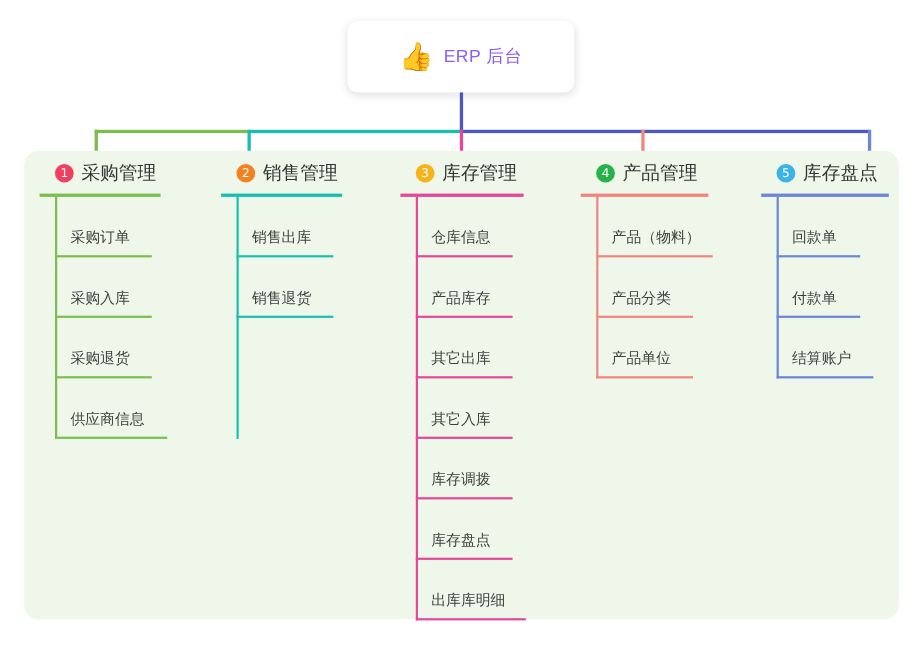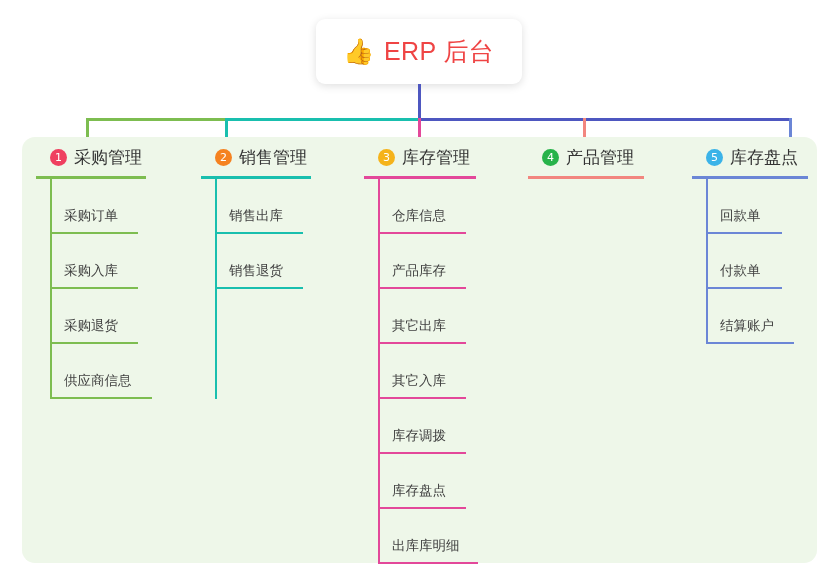--- a/index.html
+++ b/index.html
@@ -31,22 +31,22 @@
     justify-content: center;
     gap: 9px;
     box-sizing: border-box;
   }
   #root-emoji {
     font-size: 25px;
     line-height: 1;
     font-family: "DejaVu Sans", sans-serif;
   }
   #root-title {
-    font-size: 25px;
-    color: #ef4444;
+    font-size: 16px;
+    color: #8b5cf6;
     letter-spacing: 0.4px;
     white-space: nowrap;
   }
 
   
   .conn {
     position: absolute;
   }
 
   
@@ -231,20 +231,35 @@
           <div class="leaf-rule" style="width: 100px; background: rgb(227, 72, 154);"></div>
         </div>
       </div>
     </div>
     <div class="column" style="left: 528px;">
       <div class="col-header">
         <span class="badge" style="background: rgb(39, 179, 74);">4</span>
         <span class="col-title">产品管理</span>
       </div>
       <div class="col-rule" style="width: 116px; background: rgb(242, 134, 127);"></div>
+      <div class="leaves">
+        <div class="spine" style="background: rgb(242, 134, 127); height: 165px;"></div>
+        <div class="leaf">
+          <span class="leaf-label">产品（物料）</span>
+          <div class="leaf-rule" style="width: 106px; background: rgb(242, 134, 127);"></div>
+        </div>
+        <div class="leaf">
+          <span class="leaf-label">产品分类</span>
+          <div class="leaf-rule" style="width: 88px; background: rgb(242, 134, 127);"></div>
+        </div>
+        <div class="leaf">
+          <span class="leaf-label">产品单位</span>
+          <div class="leaf-rule" style="width: 88px; background: rgb(242, 134, 127);"></div>
+        </div>
+      </div>
     </div>
     <div class="column" style="left: 692px;">
       <div class="col-header">
         <span class="badge" style="background: rgb(59, 179, 232);">5</span>
         <span class="col-title">库存盘点</span>
       </div>
       <div class="col-rule" style="width: 116px; background: rgb(107, 134, 214);"></div>
       <div class="leaves">
         <div class="spine" style="background: rgb(107, 134, 214); height: 165px;"></div>
         <div class="leaf">

